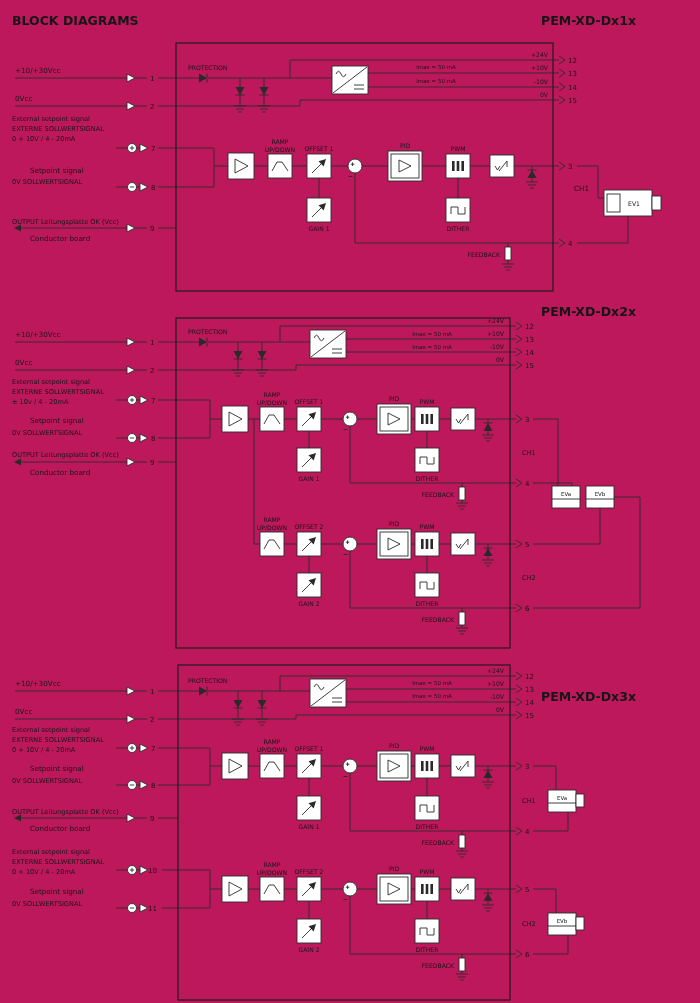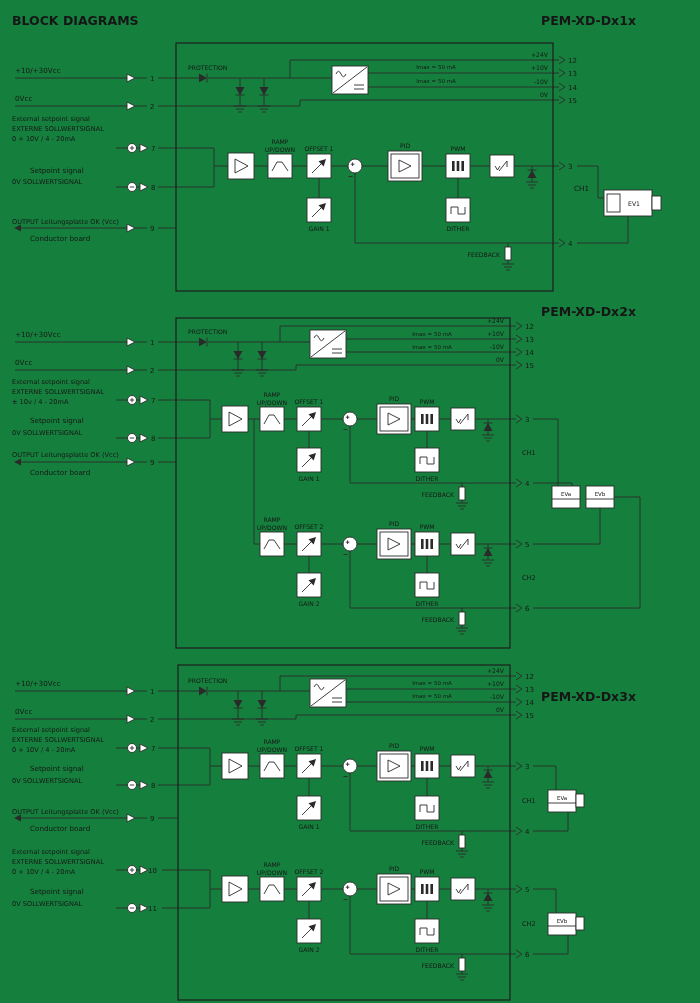--- a/index.html
+++ b/index.html
@@ -1,17 +1,17 @@
 <!DOCTYPE html>
 <html><head>
 <meta charset="utf-8">
 <style>
   * { margin:0; padding:0; box-sizing:border-box; }
   body { background:#ffffff; }
-  .page { position:relative; width:700px; height:1003px; background:#15803d; overflow:hidden;text-align:right; }
+  .page { position:relative; width:700px; height:1003px; background:#be185d; overflow:hidden;text-align:right; }
   svg { display:block; }
   text { font-family:"DejaVu Sans", sans-serif; fill:#161616; }
   .tt  { font-size:12.5px; font-weight:700; }
   .t7  { font-size:7.2px; }
   .t68 { font-size:6.6px; }
   .t65 { font-size:6.5px; }
   .t6  { font-size:6.1px; }
   .t55 { font-size:5.5px; }
   .pin { font-size:7px; }
   .mid { text-anchor:middle; }

